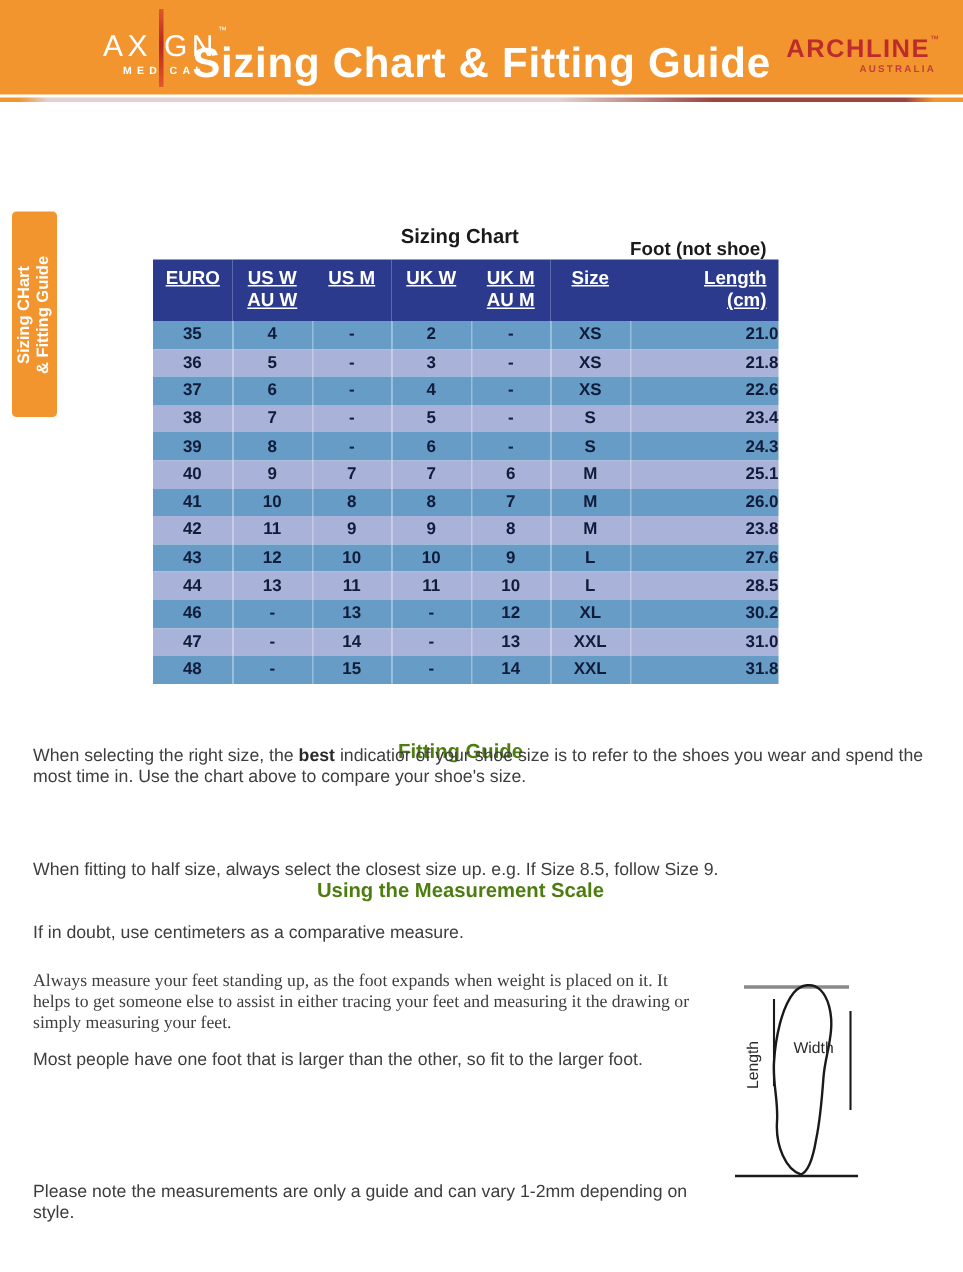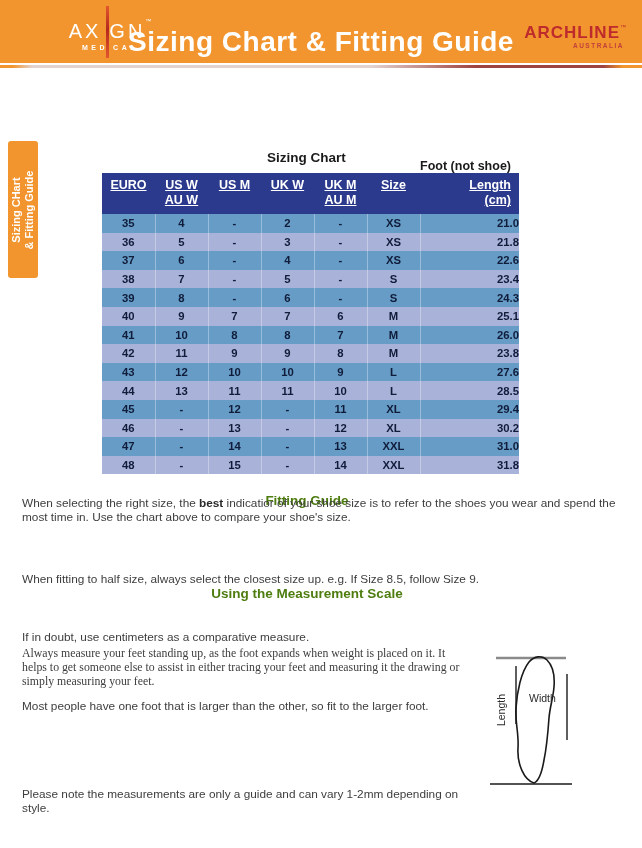--- a/index.html
+++ b/index.html
@@ -59,21 +59,21 @@
 
   
   .sec-heading{position:absolute;left:0;width:614px;text-align:center;
                font-size:13.5px;font-weight:700;color:#4d7c0f;}
   .para{position:absolute;left:22px;width:600px;font-size:11.8px;line-height:14px;color:#3d3d3d;}
   .para b{color:#2a2a2a;}
   .h-fitting{top:493px;}
   .p-fg1{top:496px;}
   .p-fg2{top:572px;}
   .h-using{top:586px;}
-  .p-ms1{top:614px;margin-top:16px;}
+  .p-ms1{top:614px;}
   .p-ms2{top:646px;width:445px;font-family:Liberation Serif, serif;}
   .p-ms3{top:699px;}
   .p-ms4{top:762px;}
   .p-ms5{top:787px;width:445px;}
 
   
   .foot-diagram{position:absolute;left:488px;top:650px;width:152px;height:144px;}
   .foot-diagram svg{display:block;}
   .diagram-label{font-family:"Liberation Sans",sans-serif;font-size:10.5px;fill:#2a2a2a;}
 </style>
@@ -226,29 +226,20 @@
           <tr>
             <td>44</td>
             <td>13</td>
             <td>11</td>
             <td>11</td>
             <td>10</td>
             <td>L</td>
             <td>28.5</td>
           </tr>
           <tr>
-            <td>45</td>
-            <td>-</td>
-            <td>12</td>
-            <td>-</td>
-            <td>11</td>
-            <td>XL</td>
-            <td>29.4</td>
-          </tr>
-          <tr>
             <td>46</td>
             <td>-</td>
             <td>13</td>
             <td>-</td>
             <td>12</td>
             <td>XL</td>
             <td>30.2</td>
           </tr>
           <tr>
             <td>47</td>

